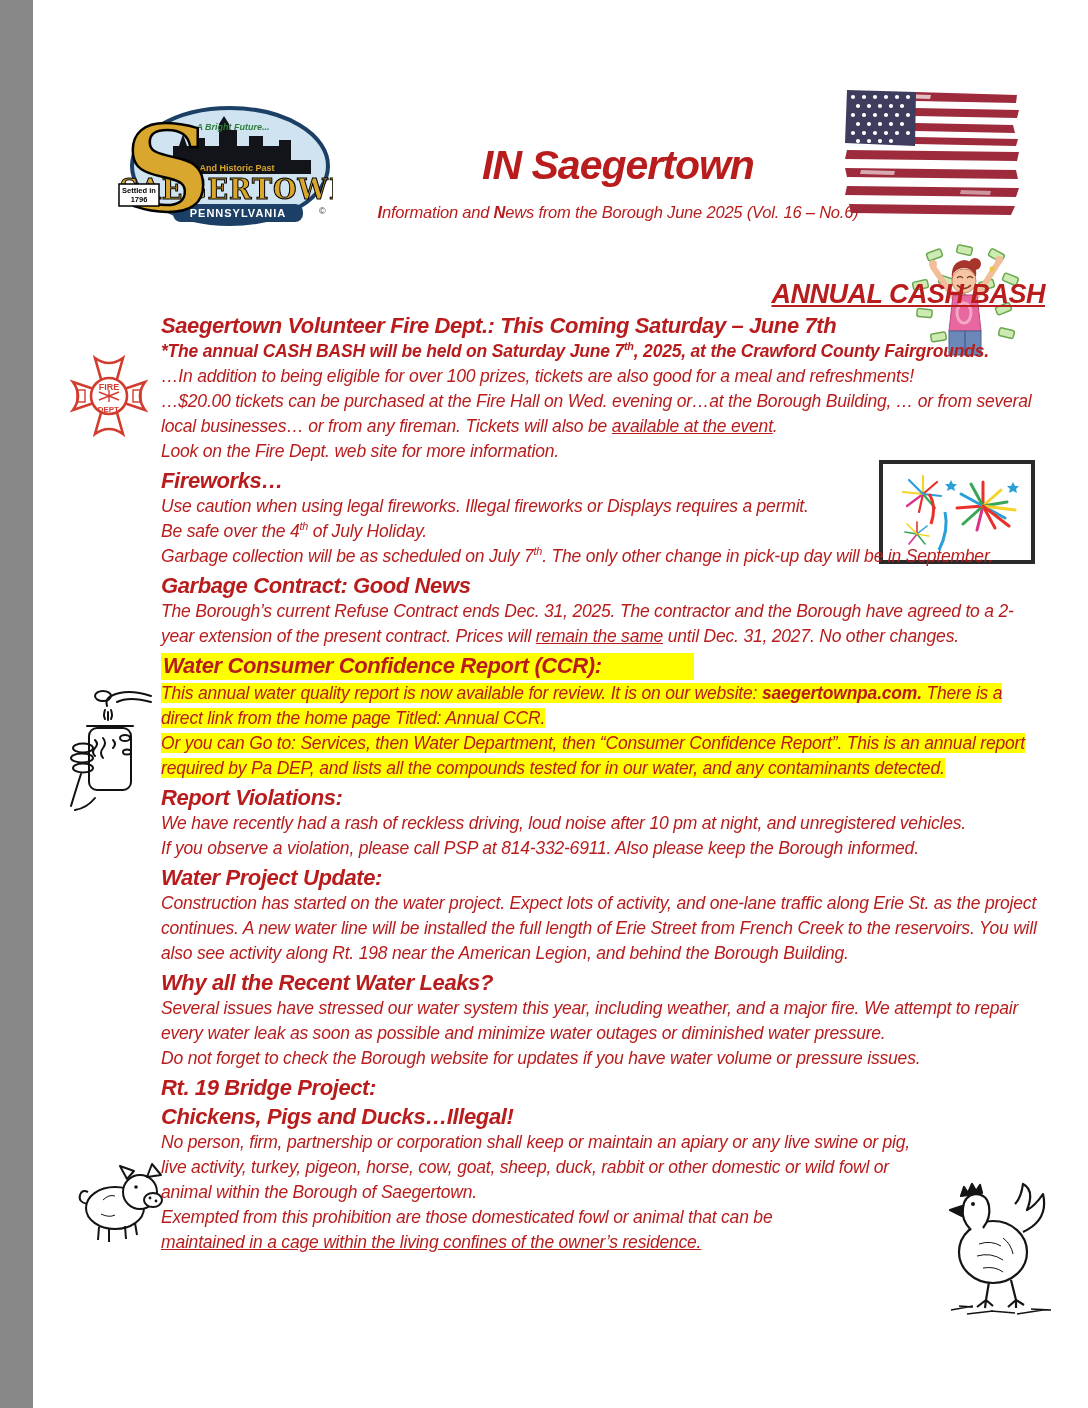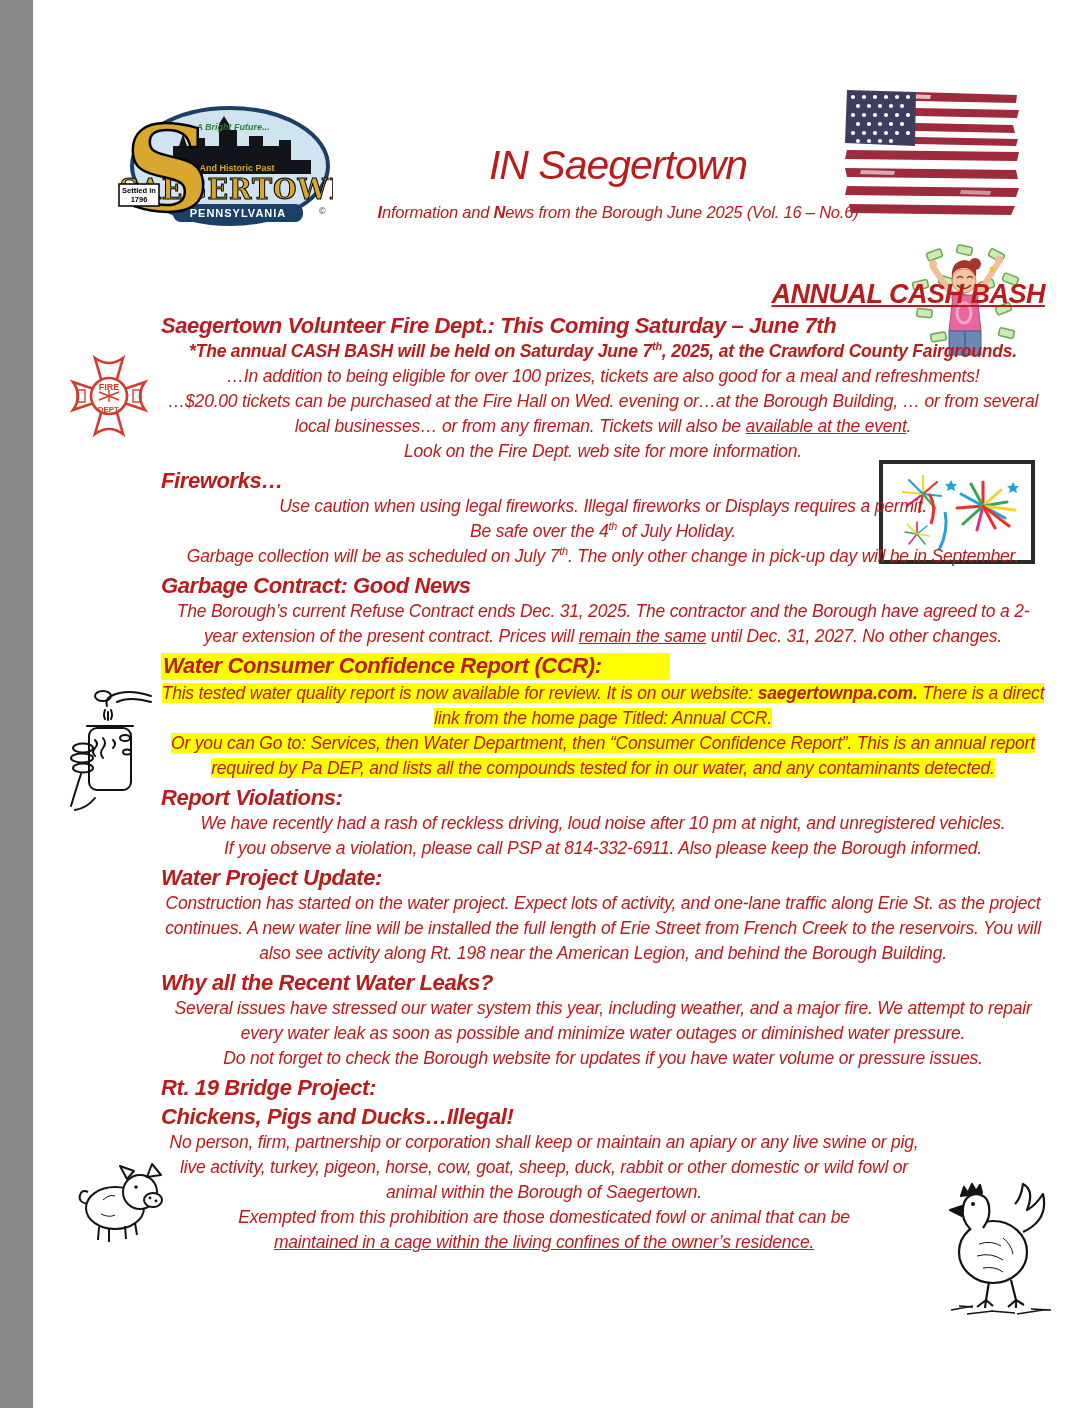--- a/index.html
+++ b/index.html
@@ -1,34 +1,34 @@
 <!DOCTYPE html>
 <html><head>
 <meta charset="utf-8">
 <style>
   html,body{margin:0;padding:0;background:#888;}
   .page{position:relative;width:1088px;height:1408px;background:#ffffff;
         font-family:"Liberation Sans",sans-serif;color:#b91c1c;overflow:hidden;margin-left:33px;}
   .abs{position:absolute;}
   
   .masthead{position:absolute;left:300px;top:142px;width:570px;text-align:center;font-style:italic;}
-  .title{font-size:41px;font-weight:normal;letter-spacing:-1px;}
+  .title{font-size:41px;font-weight:bold;letter-spacing:-1px;}
   .subtitle{margin-top:14px;font-size:16.5px;letter-spacing:-0.2px;}
   .webline{margin-top:3px;font-size:16.5px;}
   .b{font-weight:bold;}
   
   .content{position:absolute;left:128px;top:282px;width:884px;font-style:italic;
            font-size:17.5px;line-height:25px;letter-spacing:-0.2px;}
   .banner{text-align:right;font-size:27px;font-weight:bold;text-decoration:underline;
           margin:0 0 6px 0;letter-spacing:-0.5px;}
   h2{font-size:22px;line-height:25px;margin:4px 0 1px 0;letter-spacing:-0.4px;}
-  p{margin:0;text-align:center;}
+  p{margin:0;}
   .u{text-decoration:underline;}
   .hl{background:#ffff00;}
-  .hl-head{background:#ffff00;display:inline-block;padding:0 68px 2px 2px;}
+  .hl-head{background:#ffff00;display:inline-block;padding:0 92px 2px 2px;}
   sup{font-size:0.62em;line-height:0;}
   .narrow{width:766px;}
   svg text{font-family:"Liberation Sans",sans-serif;}
   .logo-serif{font-family:"DejaVu Serif",serif;}
 </style>
 </head>
 <body>
 
 <div class="page">
 
@@ -262,21 +262,21 @@
     <h2>Fireworks…</h2>
     <p>Use caution when using legal fireworks. Illegal fireworks or Displays requires a permit.</p>
     <p><span>Be safe over the 4</span><sup>th</sup><span> of July Holiday.</span></p>
 
     <p><span>Garbage collection will be as scheduled on July 7</span><sup>th</sup><span>. The only other change in pick-up day will be in September.</span></p>
 
     <h2>Garbage Contract: Good News</h2>
     <p><span>The Borough’s current Refuse Contract ends Dec. 31, 2025. The contractor and the Borough have agreed to a 2-year extension of the present contract. Prices will </span><span class="u">remain the same</span><span> until Dec. 31, 2027. No other changes.</span></p>
 
     <h2><span class="hl-head">Water Consumer Confidence Report (CCR):</span></h2>
-    <p><span class="hl"><span>This tested water quality report is now available for review. It is on our website: </span><b>saegertownpa.com.</b><span> There is a direct link from the home page Titled: Annual CCR.</span></span></p>
+    <p><span class="hl"><span>This annual water quality report is now available for review. It is on our website: </span><b>saegertownpa.com.</b><span> There is a direct link from the home page Titled: Annual CCR.</span></span></p>
     <p><span class="hl">Or you can Go to: Services, then Water Department, then “Consumer Confidence Report”. This is an annual report required by Pa DEP, and lists all the compounds tested for in our water, and any contaminants detected.</span></p>
 
     <h2>Report Violations:</h2>
     <p>We have recently had a rash of reckless driving, loud noise after 10 pm at night, and unregistered vehicles.</p>
     <p>If you observe a violation, please call PSP at 814-332-6911. Also please keep the Borough informed.</p>
 
     <h2>Water Project Update:</h2>
     <p>Construction has started on the water project. Expect lots of activity, and one-lane traffic along Erie St. as the project continues. A new water line will be installed the full length of Erie Street from French Creek to the reservoirs. You will also see activity along Rt. 198 near the American Legion, and behind the Borough Building.</p>
 
     <h2>Why all the Recent Water Leaks?</h2>

